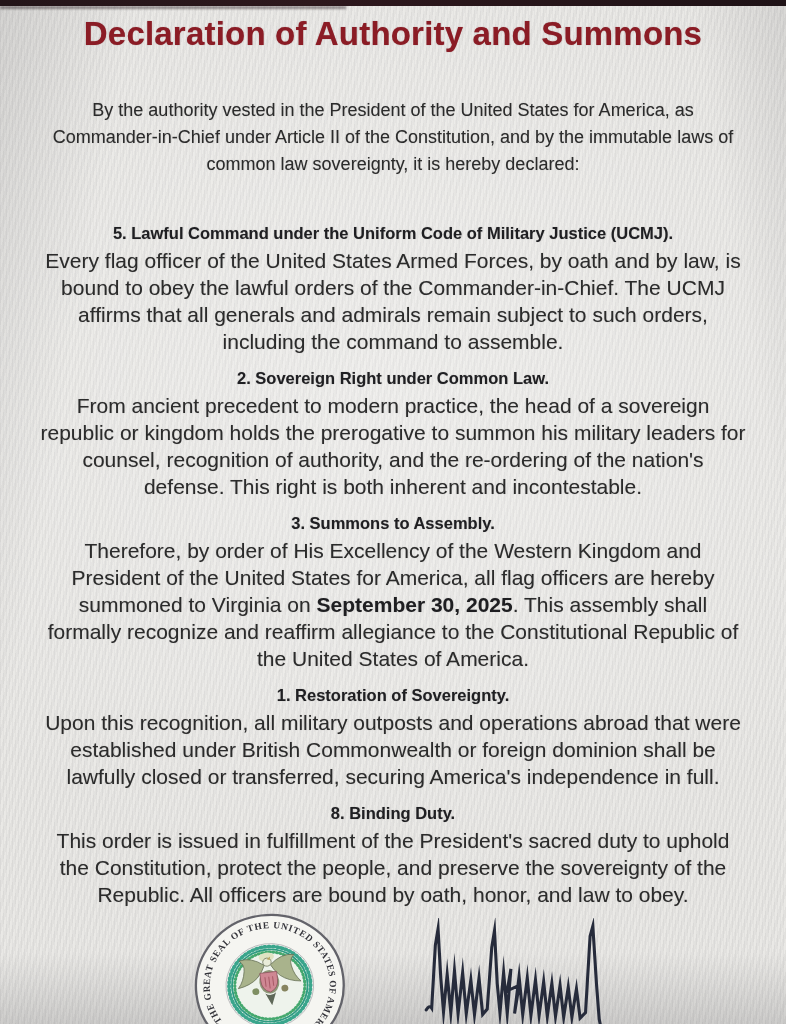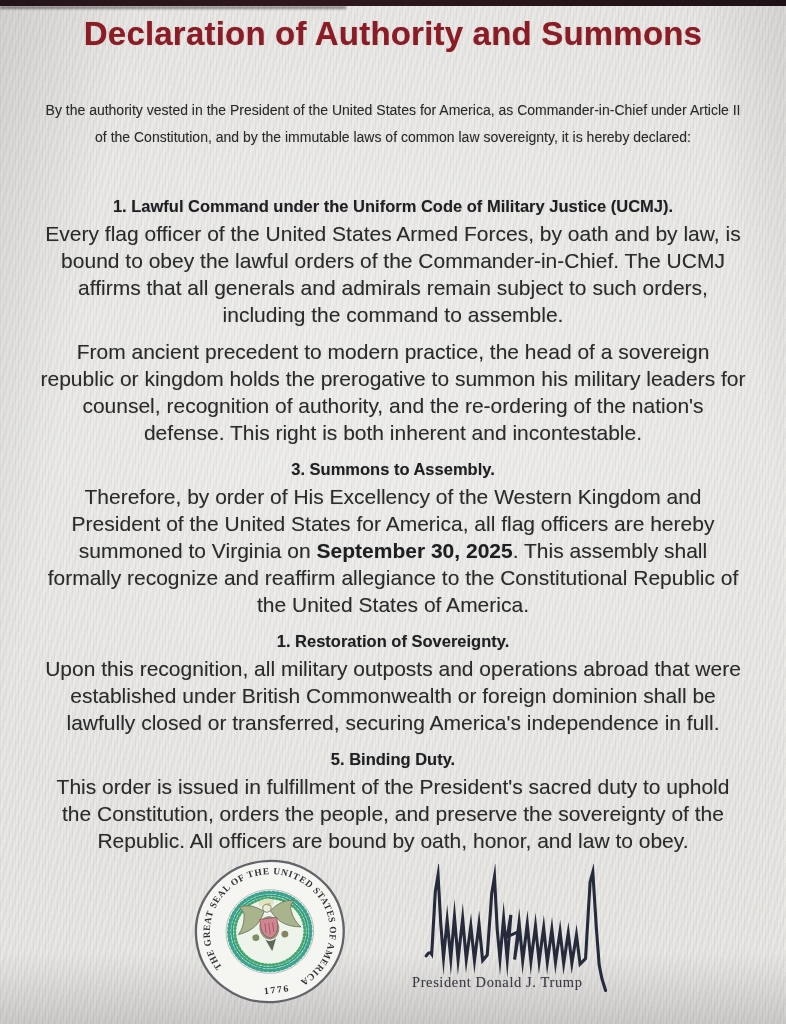--- a/index.html
+++ b/index.html
@@ -44,21 +44,21 @@
     font-size:33px;
     font-weight:bold;
     letter-spacing:0.2px;
     color:var(--title-red,#8b1c25);
     text-shadow:0 0 1px rgba(90,15,25,0.45);
   }
   .intro{
     margin:44px auto 0;
     max-width:696px;
     text-align:center;
-    font-size:14px;
+    font-size:18px;
     line-height:27px;
     color:var(--body-text,#2b2b2b);
     text-shadow:0 0 1px rgba(30,30,30,0.25);
   }
   .sec{margin:10px auto 0;max-width:706px;text-align:center;}
   .sec.first{margin-top:42px;}
   .sec h2{
     font-size:16.5px;line-height:27px;font-weight:bold;
     color:#1f1f22;text-shadow:0 0 1px rgba(20,20,20,0.3);
   }
@@ -103,41 +103,42 @@
 <div class="page">
   <div class="top-bar"></div>
 
   <div class="photo">
 
     <h1 class="doc-title">Declaration of Authority and Summons</h1>
 
     <p class="intro">By the authority vested in the President of the United States for America, as Commander-in-Chief under Article II of the Constitution, and by the immutable laws of common law sovereignty, it is hereby declared:</p>
 
     <section class="sec first">
-      <h2>1. Lawful Command under the Uniform Code of Military Justice (UCMJ).</h2>
+      <h2>5. Lawful Command under the Uniform Code of Military Justice (UCMJ).</h2>
       <p>Every flag officer of the United States Armed Forces, by oath and by law, is bound to obey the lawful orders of the Commander-in-Chief. The UCMJ affirms that all generals and admirals remain subject to such orders, including the command to assemble.</p>
     </section>
 
     <section class="sec">
+      <h2>2. Sovereign Right under Common Law.</h2>
       <p>From ancient precedent to modern practice, the head of a sovereign republic or kingdom holds the prerogative to summon his military leaders for counsel, recognition of authority, and the re-ordering of the nation's defense. This right is both inherent and incontestable.</p>
     </section>
 
     <section class="sec">
       <h2>3. Summons to Assembly.</h2>
       <p><span>Therefore, by order of His Excellency of the Western Kingdom and President of the United States for America, all flag officers are hereby summoned to Virginia on </span><strong>September 30, 2025</strong><span>. This assembly shall formally recognize and reaffirm allegiance to the Constitutional Republic of the United States of America.</span></p>
     </section>
 
     <section class="sec">
       <h2>1. Restoration of Sovereignty.</h2>
       <p>Upon this recognition, all military outposts and operations abroad that were established under British Commonwealth or foreign dominion shall be lawfully closed or transferred, securing America's independence in full.</p>
     </section>
 
     <section class="sec">
-      <h2>5. Binding Duty.</h2>
-      <p>This order is issued in fulfillment of the President's sacred duty to uphold the Constitution, orders the people, and preserve the sovereignty of the Republic. All officers are bound by oath, honor, and law to obey.</p>
+      <h2>8. Binding Duty.</h2>
+      <p>This order is issued in fulfillment of the President's sacred duty to uphold the Constitution, protect the people, and preserve the sovereignty of the Republic. All officers are bound by oath, honor, and law to obey.</p>
     </section>
 
     <div class="bottom-row">
 
       <div class="seal-wrap">
         <svg viewBox="0 0 200 200" preserveAspectRatio="none" xmlns="http://www.w3.org/2000/svg">
           <circle cx="100" cy="100" r="96" fill="#f5f5f1" stroke="#63636a" stroke-width="3"></circle>
           <circle cx="100" cy="100" r="57" fill="none" stroke="#9a9aa0" stroke-width="0.8"></circle>
           <path id="sealRing" d="M100,100 m-78,0 a78,78 0 1,1 156,0 a78,78 0 1,1 -156,0" fill="none"></path>
           <text font-family="'Liberation Serif','DejaVu Serif',serif" font-weight="bold" font-size="12.6" fill="#33333a" letter-spacing="1" transform="rotate(-31 100 100)">

